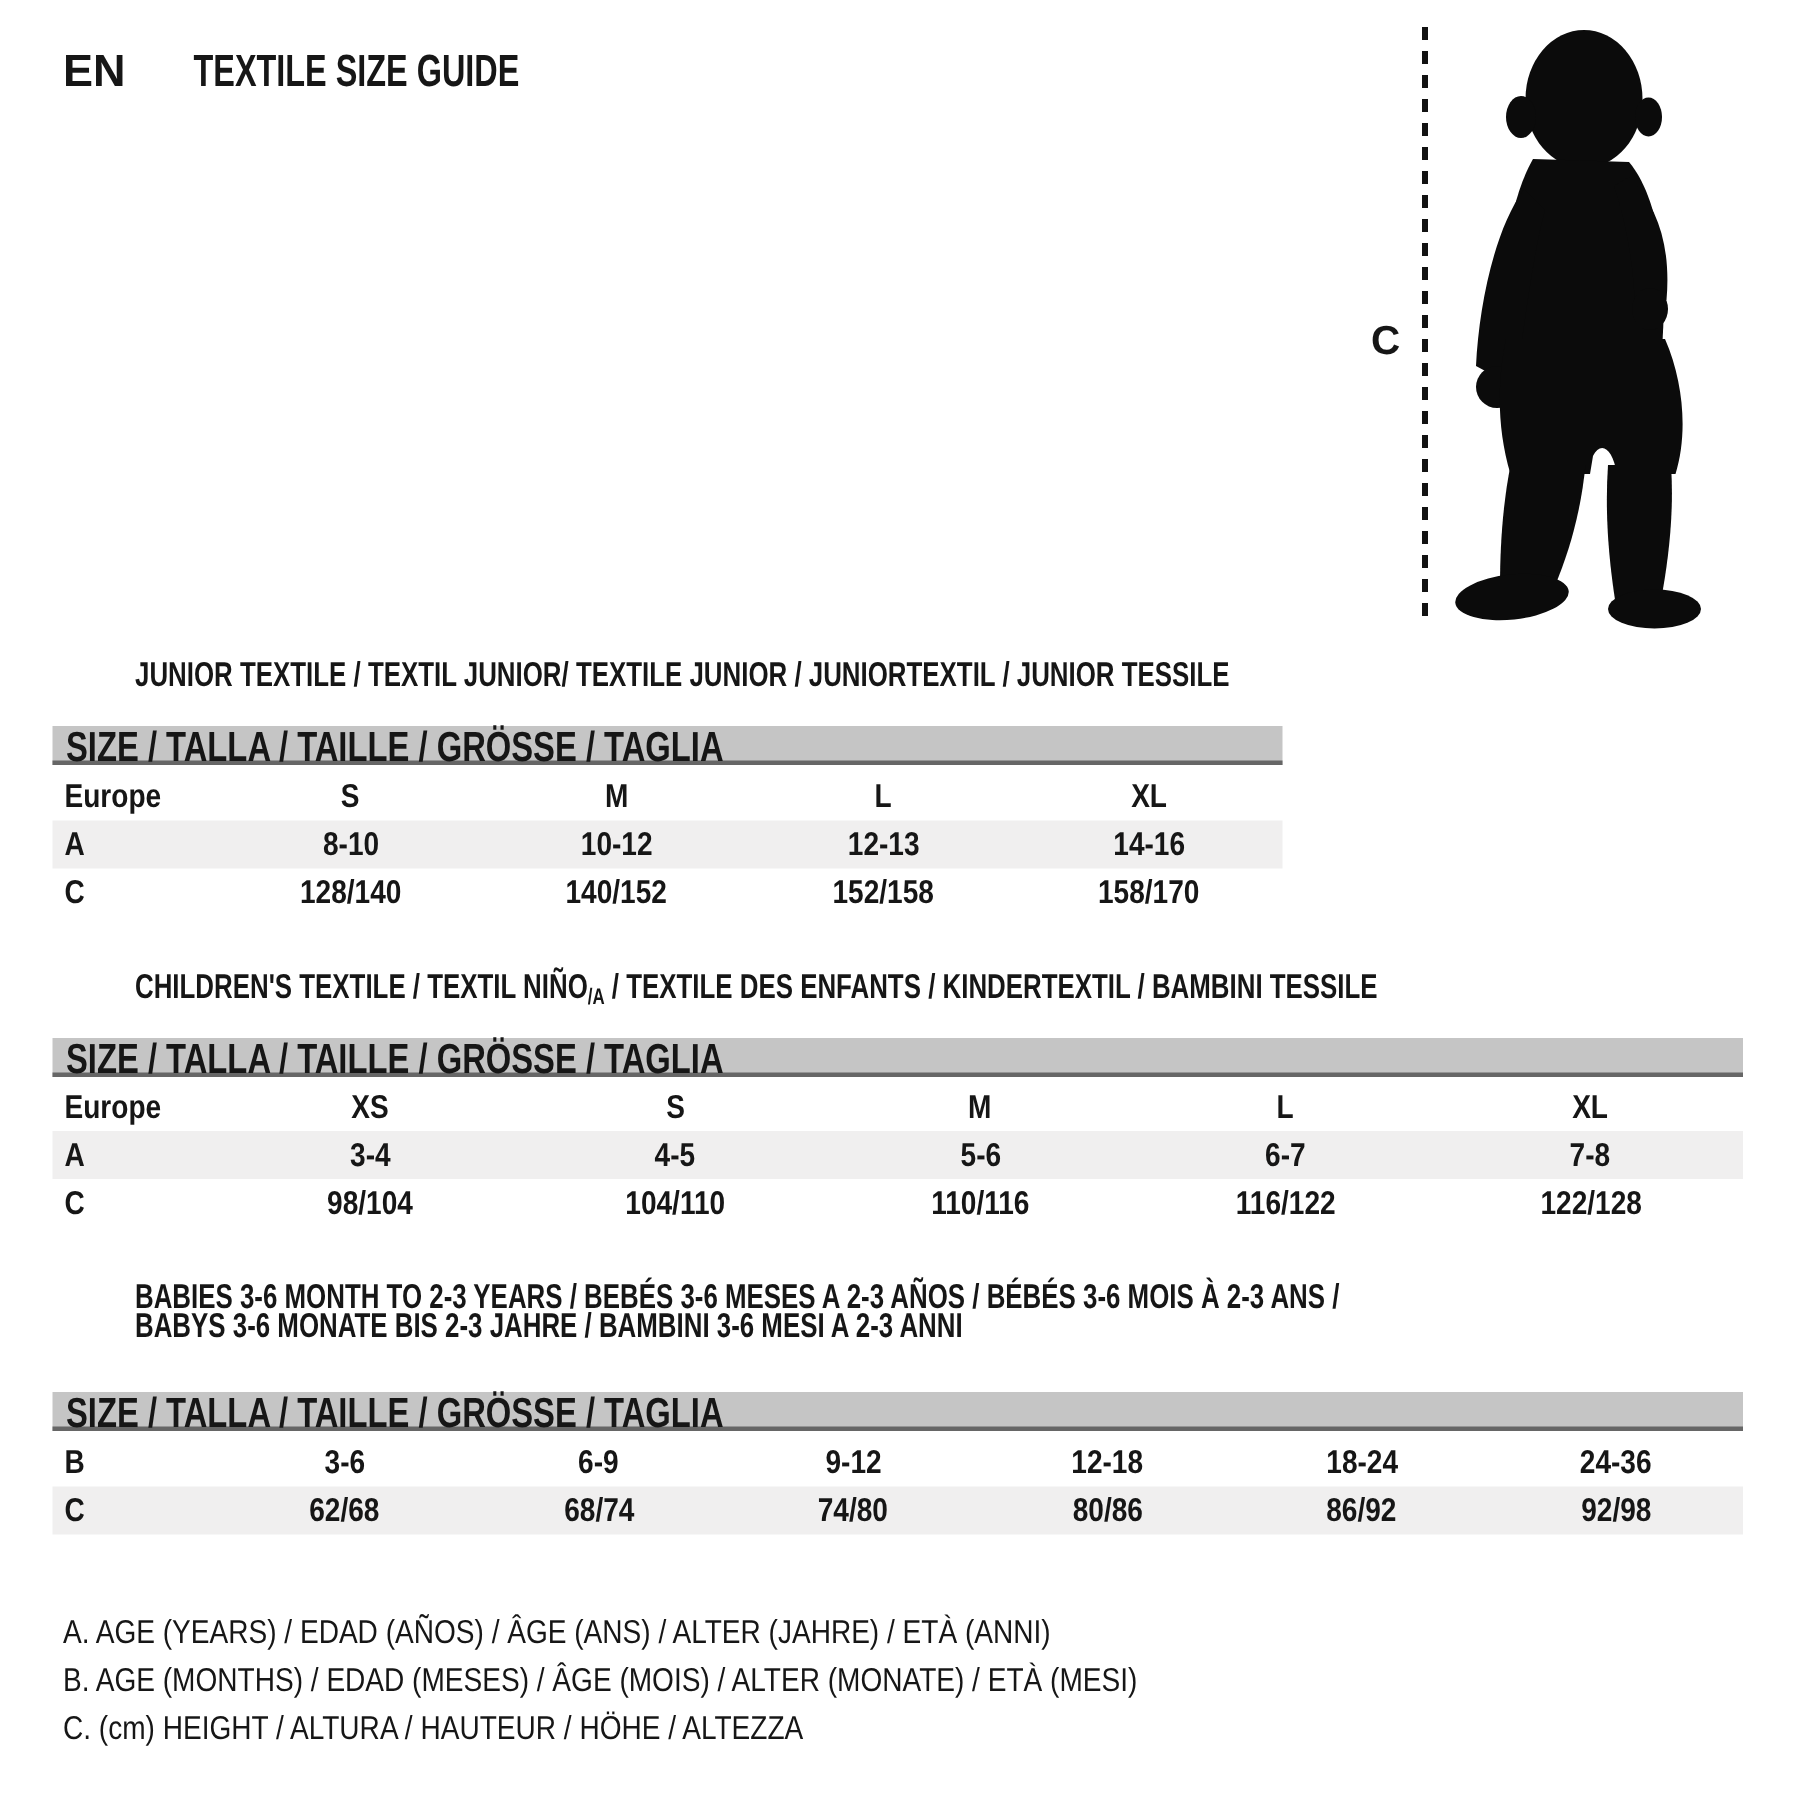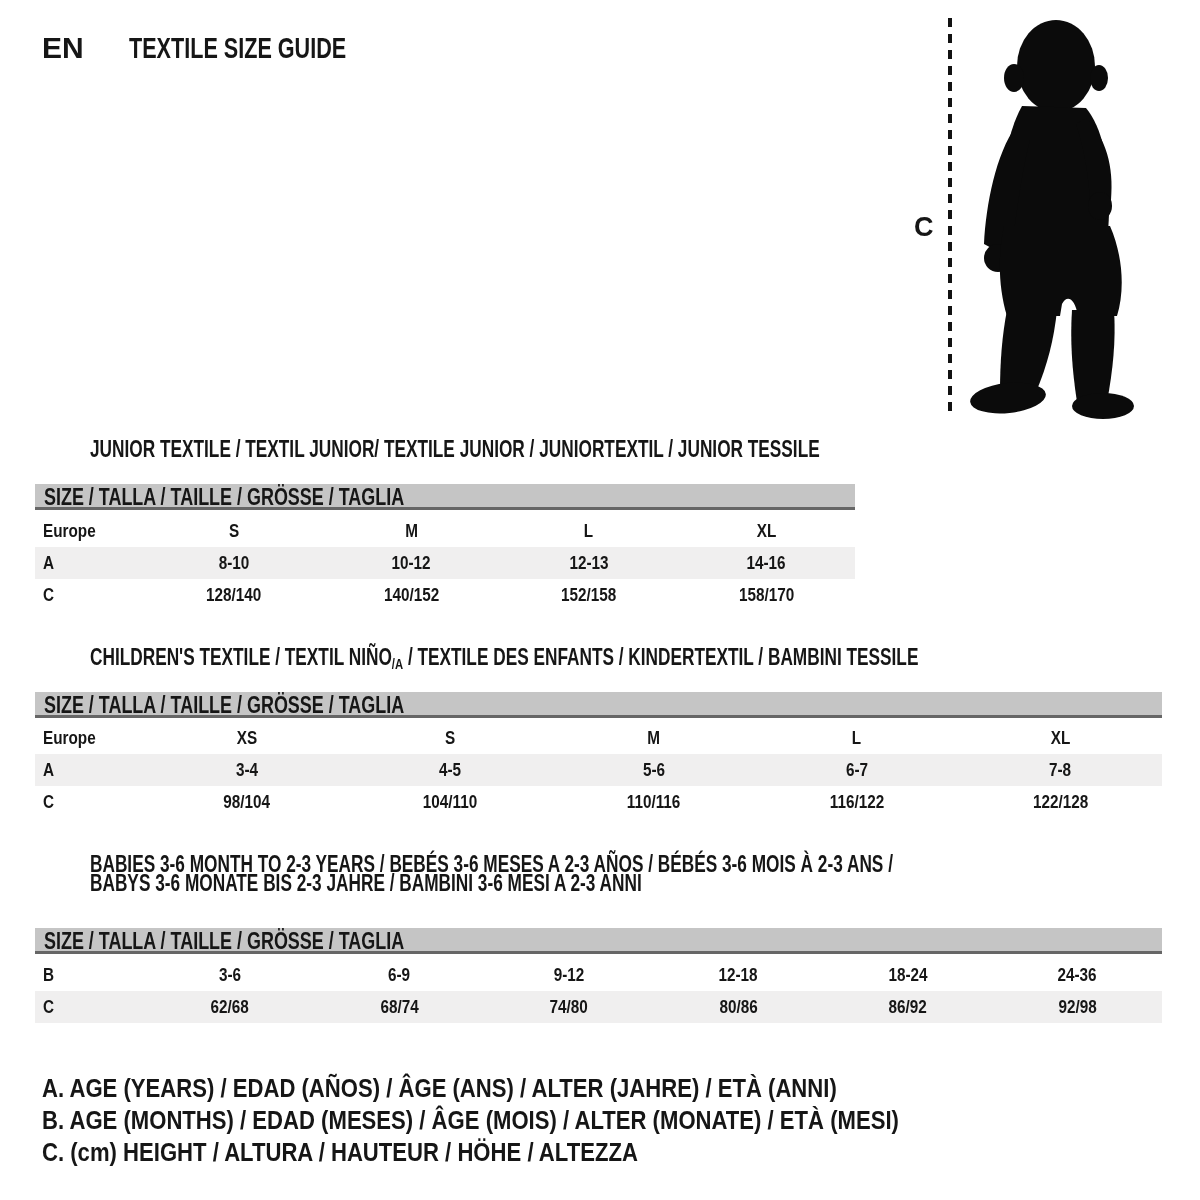--- a/index.html
+++ b/index.html
@@ -32,36 +32,36 @@
   .section { position:absolute; left:35px; }
   .sec-junior   { top:437px; width:820px;  }
   .sec-children { top:645px; width:1127px; }
   .sec-babies   { top:852px; width:1127px; }
   .tbl-title { position:absolute; left:7px; top:0; font-weight:bold; font-size:23px; line-height:25px;margin-left:48px; }
   .sec-babies .tbl-title.line2 { top:19px; }
   .title-sub { font-size:15px; vertical-align:-4px; }
   .size-bar {
     position:absolute; left:0; top:47px; width:100%; height:26px;
     background:#c5c5c5; border-bottom:3px solid #666666;
-    font-weight:bold; font-size:23px; line-height:27px; padding-left:9px; box-sizing:border-box;
+    font-weight:bold; font-size:28px; line-height:27px; padding-left:9px; box-sizing:border-box;
   }
   .sec-babies .size-bar { top:76px; }
   .rows { position:absolute; left:0; width:100%; }
   .sec-junior .rows, .sec-children .rows { top:78px; }
   .sec-children .rows { top:77px; }
   .sec-babies .rows { top:107px; }
-  .t-row  { display:flex; height:32px; align-items:center; font-weight:bold; font-size:18px; }
+  .t-row  { display:flex; height:32px; align-items:center; font-weight:bold; font-size:22px; }
   .t-row.shade { background:#f0efef; }
   .t-label { width:110px; padding-left:8px; box-sizing:border-box; text-align:left; }
   .t-label .cx { transform-origin:0 50%; }
   .t-cell  { flex:1; text-align:center; }
 
   
   .notes { position:absolute; left:42px; top:1076px; }
-  .note  { height:32px; line-height:24px; font-weight:bold; font-size:26px; }
+  .note  { height:32px; line-height:24px; font-weight:normal; font-size:22px; }
 </style>
 </head>
 <body>
 
 <div class="canvas">
 
   <div class="lang-list">
     <div class="lang-row">
       <span class="lang-code">EN</span>
       <span class="cond sx72">TEXTILE SIZE GUIDE</span>

